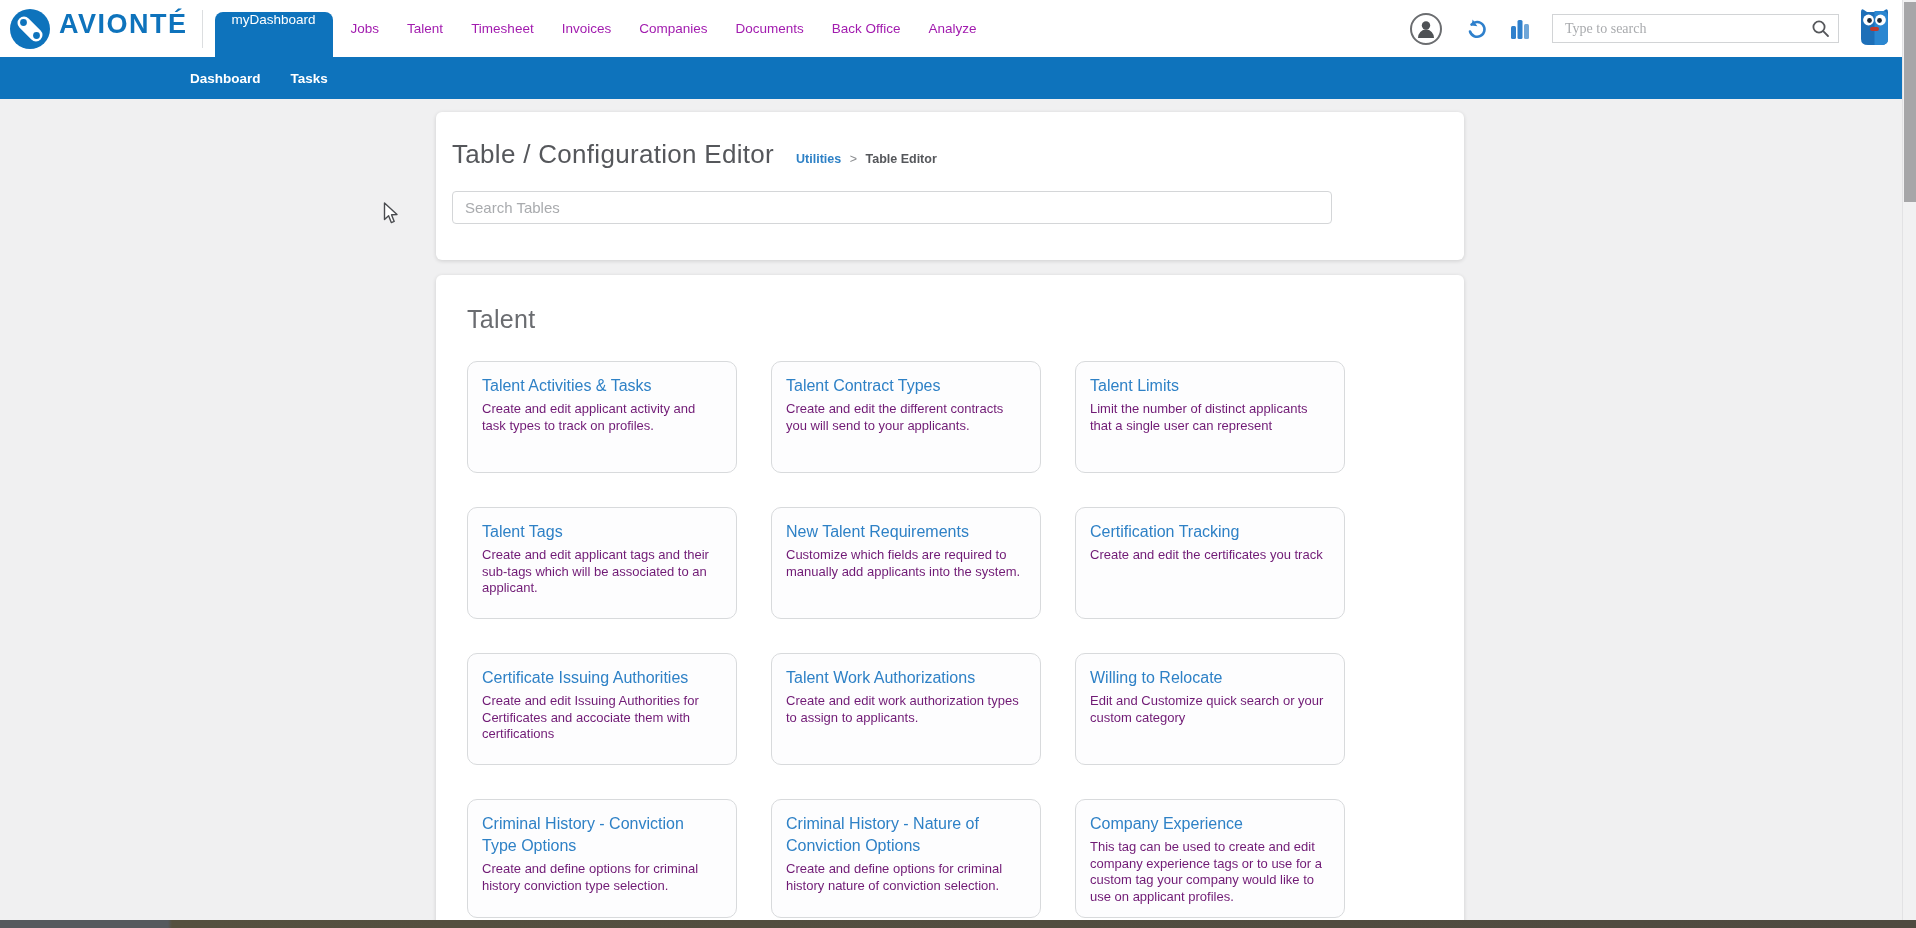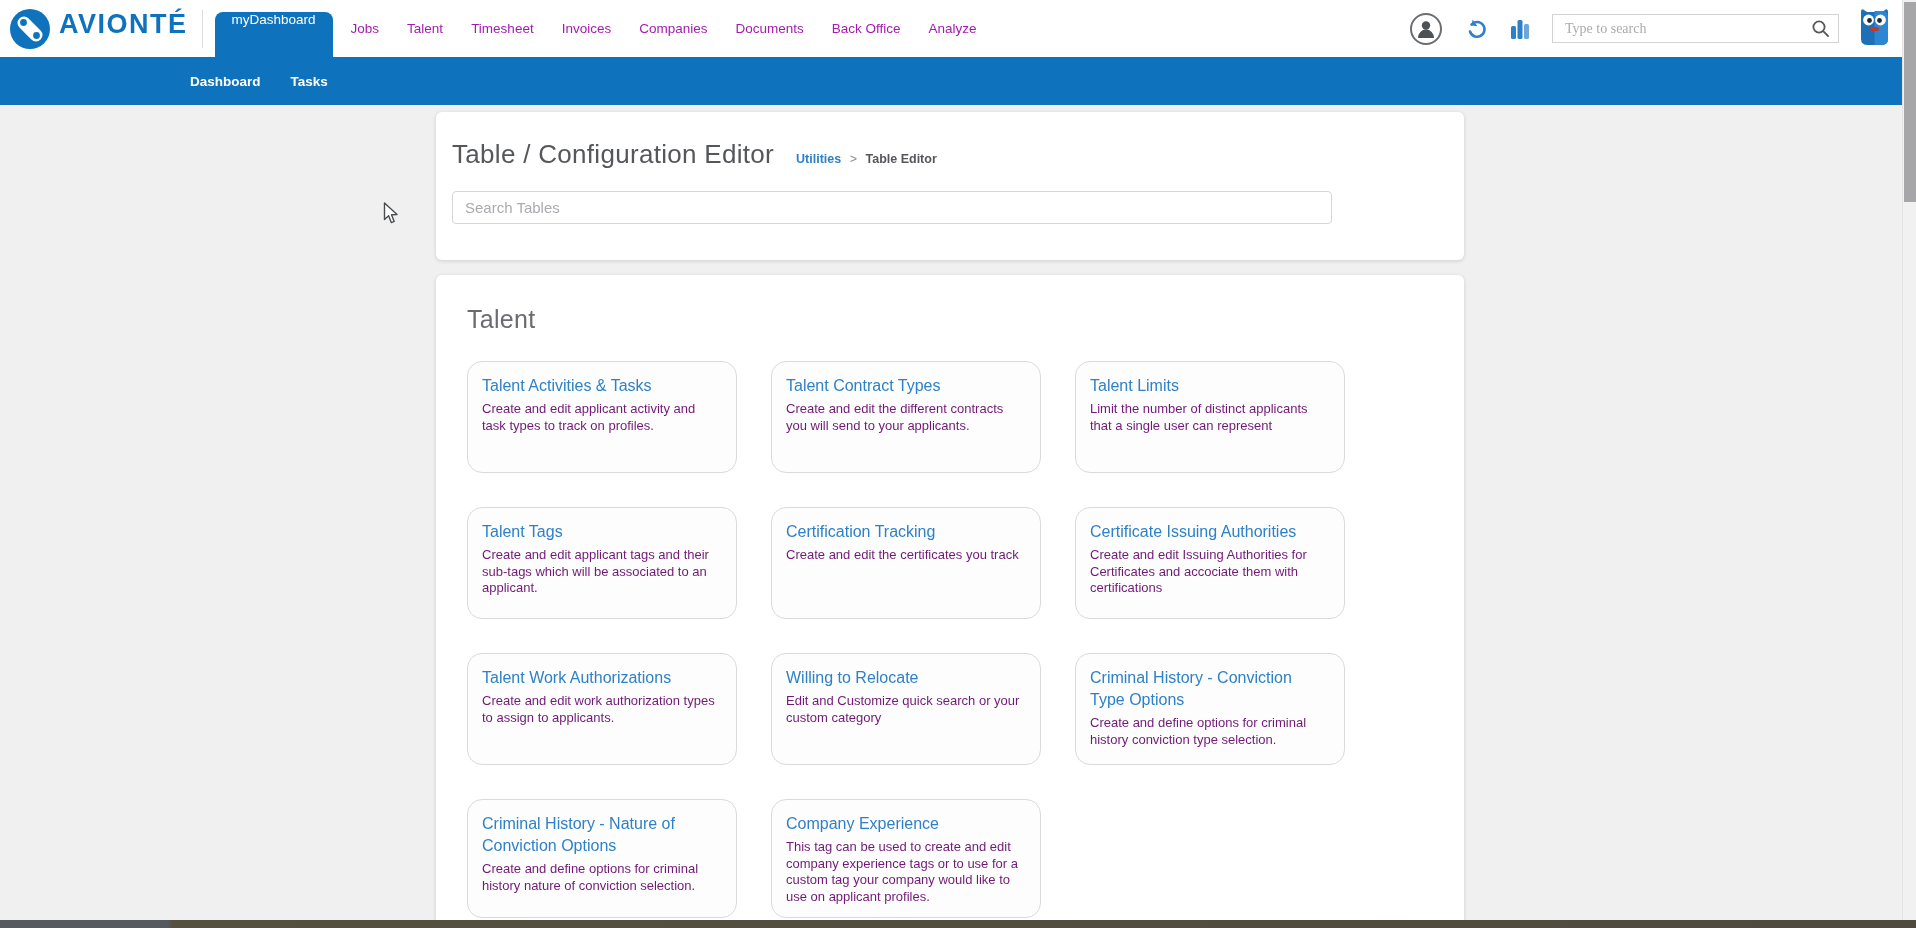--- a/index.html
+++ b/index.html
@@ -39,21 +39,21 @@
   .global-search input {
     width:287px; height:29px; border:1px solid #d2d4d6; border-radius:0;
     font-family:Liberation Serif, serif; font-size:14px; color:#55575b;
     padding:0 34px 0 12px; outline:none;
   }
   .global-search input::placeholder { color:#a9abae; }
   .global-search .mag { position:absolute; right:9px; top:5px; }
 
   
   .subbar {
-    position:absolute; left:0; top:57px; width:1916px; height:48px;
+    position:absolute; left:0; top:57px; width:1916px; height:42px;
     background:var(--brand-blue, #0e73bc); display:flex; align-items:center;
     padding-left:190px; z-index:4;
   }
   .subbar-item { color:#ffffff; font-weight:bold; font-size:13.5px; margin-right:30px; cursor:default; }
 
   
   .panel {
     position:absolute; left:436px; width:1028px; background:#ffffff;
     border-radius:6px; box-shadow:0 1px 4px rgba(0,0,0,0.14);
   }
@@ -71,21 +71,21 @@
   }
   .table-search input::placeholder { color:#a9abae; }
 
   .panel-section { top:275px; height:680px; padding:30px 31px 0 31px; }
   .section-title { font-size:25px; font-weight:400; color:#6a6c70; margin-bottom:27px; letter-spacing:0.3px; }
   .card-grid {
     display:grid; grid-template-columns:270px 270px 270px;
     column-gap:34px; row-gap:34px;
   }
   .card {
-    background:#fdfdfe; border:1px solid #d8dadc; border-radius:15px;
+    background:#fdfdfe; border:1px solid #d8dadc; border-radius:10px;
     min-height:112px; padding:13px 14px 12px 14px; cursor:pointer;
   }
   .card-title { color:var(--link-blue, #2e81c6); font-size:16px; line-height:22px; margin-bottom:4px; }
   .card-desc { color:#701a75; font-size:13px; line-height:16.5px; }
 
   
   .scrollbar-track {
     position:absolute; right:0; top:0; width:14px; height:928px;
     background:#f1f1f2; border-left:1px solid #e2e2e4; z-index:9;
   }
@@ -206,20 +206,24 @@
   </div>
       <div class="card">
     <div class="card-title">Talent Limits</div>
     <div class="card-desc">Limit the number of distinct applicants that a single user can represent</div>
   </div>
       <div class="card">
     <div class="card-title">Talent Tags</div>
     <div class="card-desc">Create and edit applicant tags and their sub-tags which will be associated to an applicant.</div>
   </div>
       <div class="card">
+    <div class="card-title">New Talent Requirements</div>
+    <div class="card-desc">Customize which fields are required to manually add applicants into the system.</div>
+  </div>
+      <div class="card">
     <div class="card-title">Certification Tracking</div>
     <div class="card-desc">Create and edit the certificates you track</div>
   </div>
       <div class="card">
     <div class="card-title">Certificate Issuing Authorities</div>
     <div class="card-desc">Create and edit Issuing Authorities for Certificates and accociate them with certifications</div>
   </div>
       <div class="card">
     <div class="card-title">Talent Work Authorizations</div>
     <div class="card-desc">Create and edit work authorization types to assign to applicants.</div>

